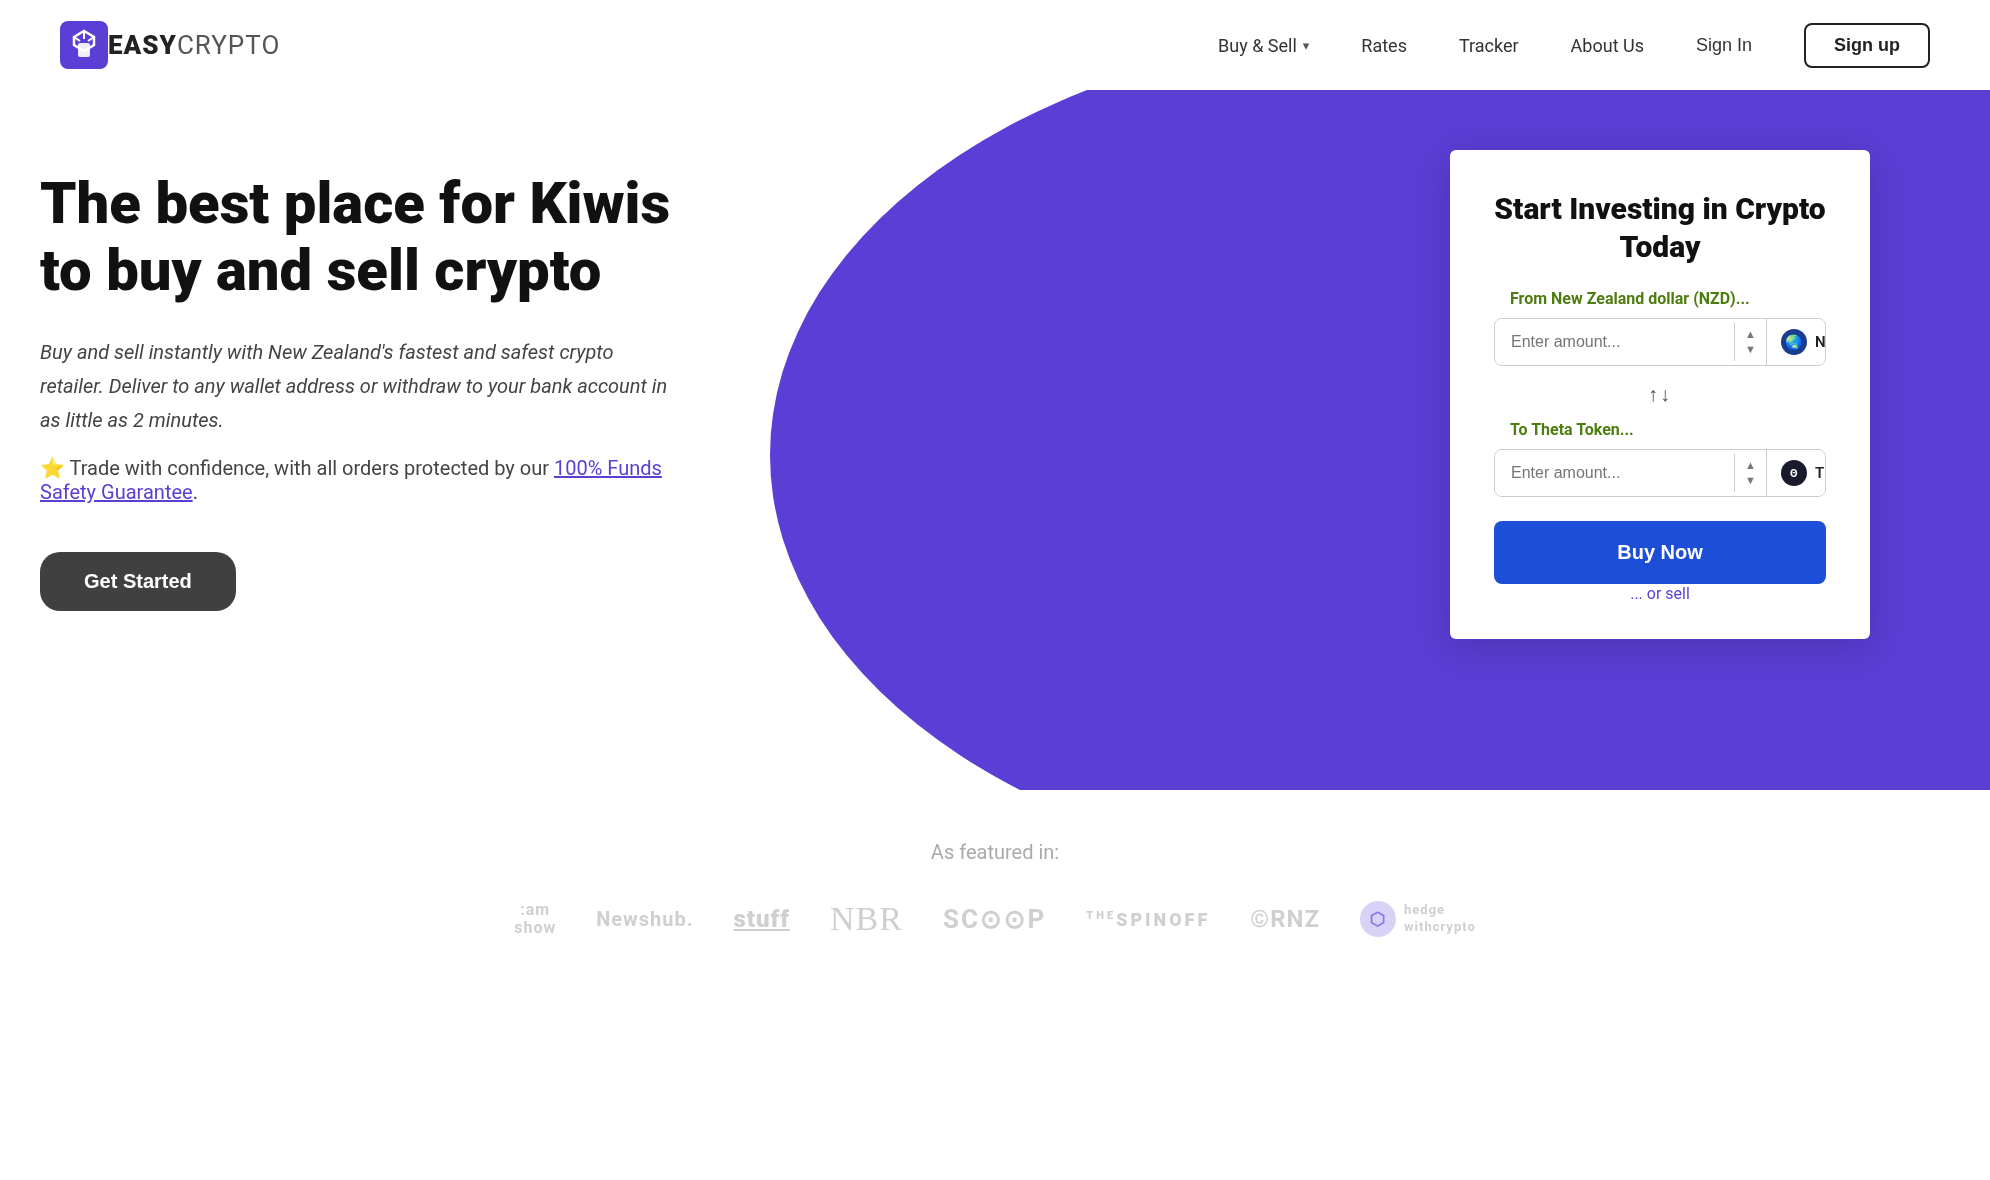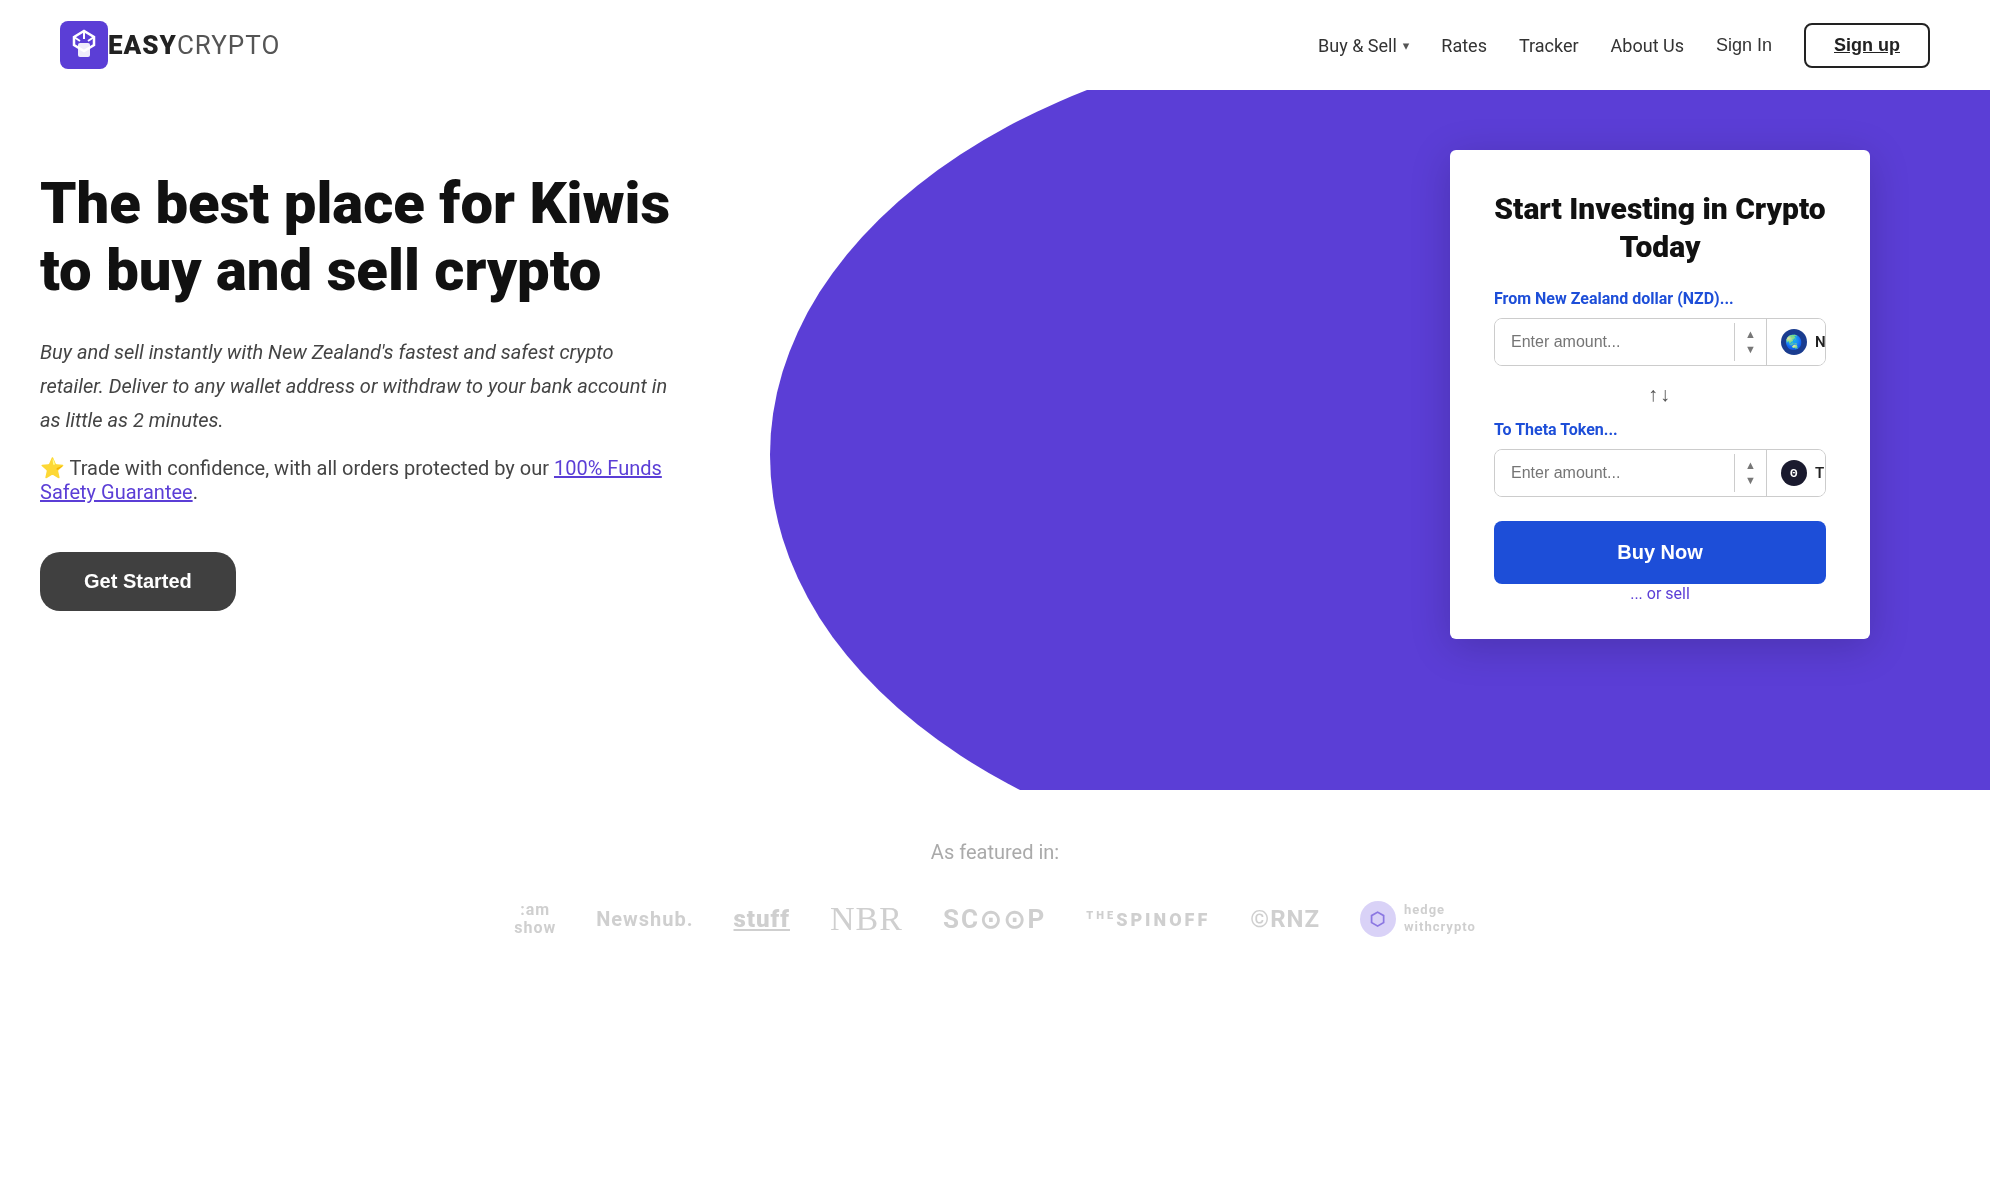--- a/index.html
+++ b/index.html
@@ -30,21 +30,21 @@
       font-weight: 700;
       letter-spacing: 1px;
       color: #222;
     }
     .logo-text span.easy { font-weight: 900; color: #222; }
     .logo-text span.crypto { font-weight: 400; color: #555; }
 
     nav {
       display: flex;
       align-items: center;
-      gap: 32px;
+      gap: 52px;
     }
     .nav-link {
       font-size: 18px;
       color: #333;
       text-decoration: none;
       cursor: pointer;
       display: flex;
       align-items: center;
       gap: 6px;
     }
@@ -58,21 +58,20 @@
     }
     .btn-signup {
       font-size: 18px;
       font-weight: 700;
       color: #222;
       background: #fff;
       border: 2px solid #222;
       border-radius: 8px;
       padding: 10px 28px;
       cursor: pointer;
-      text-decoration: underline;
     }
 
     
     .hero {
       position: relative;
       display: flex;
       align-items: flex-start;
       min-height: 700px;
       overflow: hidden;
     }
@@ -151,22 +150,23 @@
       font-size: 30px;
       font-weight: 900;
       color: #111;
       text-align: center;
       line-height: 1.25;
       margin-bottom: 24px;
     }
     .invest-label {
       font-size: 16px;
       font-weight: 700;
-      color: #1d4ed8;
+      color: #4d7c0f;
       margin-bottom: 10px;
+      margin-left: 16px;
     }
     .invest-input-row {
       display: flex;
       align-items: center;
       border: 1.5px solid #ccc;
       border-radius: 8px;
       overflow: hidden;
       margin-bottom: 16px;
     }
     .invest-input {

